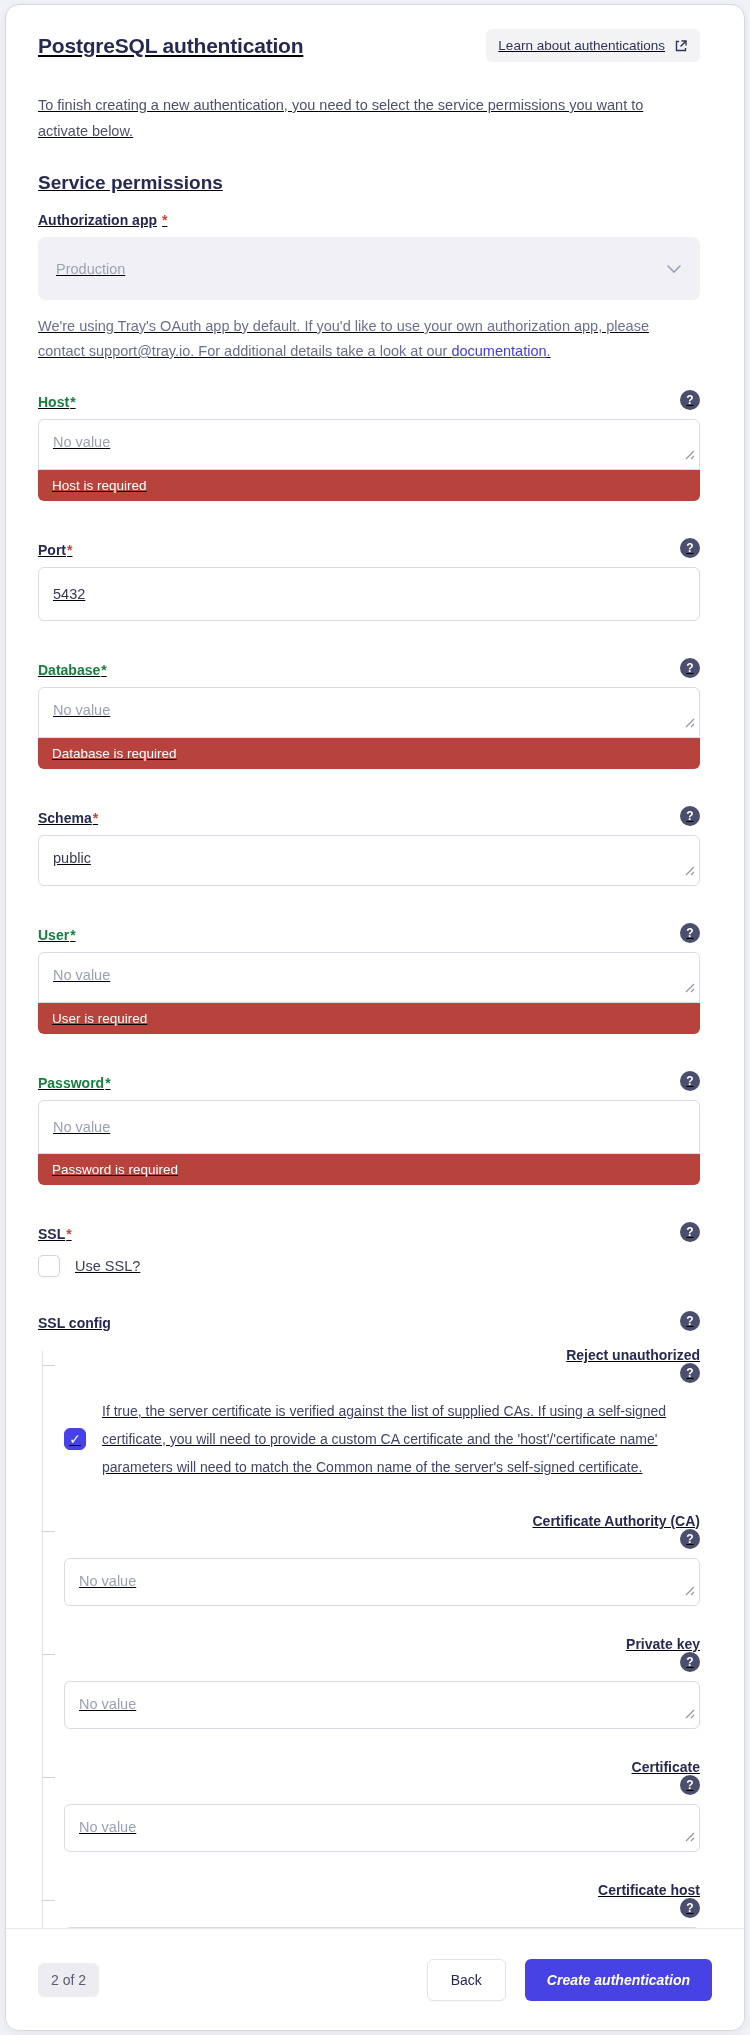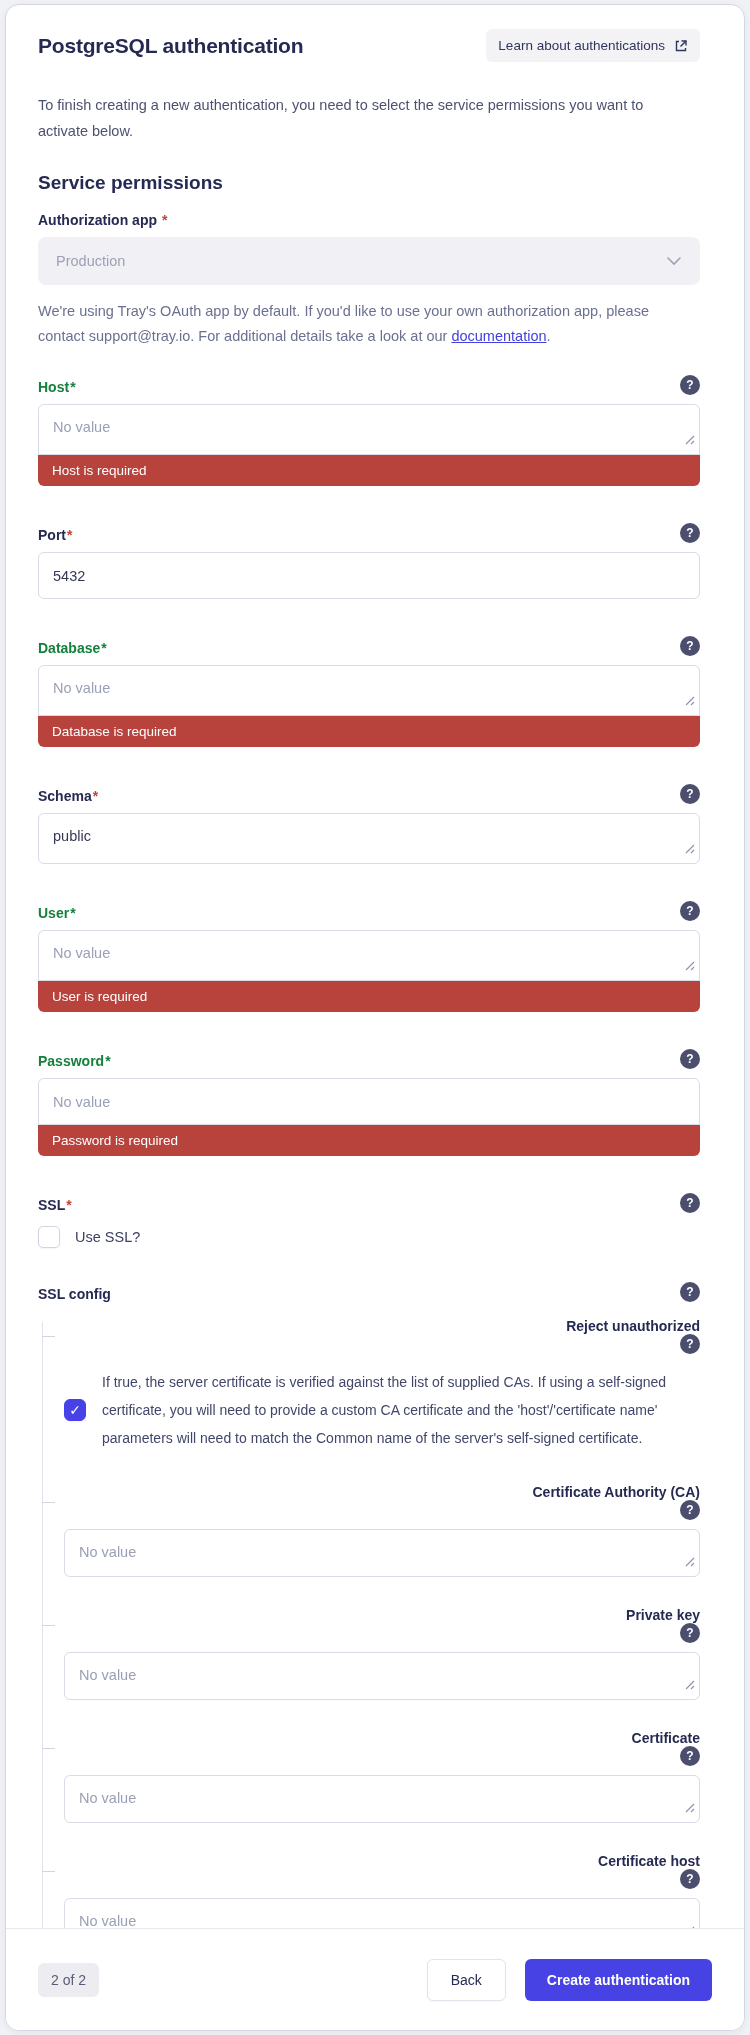--- a/index.html
+++ b/index.html
@@ -11,21 +11,21 @@
   }
   .card {
     position: absolute; left: 5px; right: 5px; top: 4px; bottom: 4px;
     background: #ffffff;
     border: 1px solid #d5d7e2;
     border-radius: 14px;
     display: flex; flex-direction: column;
     overflow: hidden;
     box-shadow: 0 2px 8px rgba(40,42,80,0.06);
   }
-  .card-body { flex: 1; padding: 24px 44px 0 32px; overflow: hidden; }
+  .card-body { flex: 1; padding: 24px 44px 0 32px; overflow: hidden; text-decoration: underline; }
 
   
   .header-row { display: flex; justify-content: space-between; align-items: center; margin-bottom: 30px; }
   .page-title { font-size: 21px; font-weight: bold; color: #262a52; letter-spacing: -0.2px; }
   .learn-btn {
     display: flex; align-items: center; gap: 9px;
     background: #f3f3f6; border: none; border-radius: 6px;
     padding: 9px 12px; font-size: 13.5px; color: #30345b; cursor: pointer;
     font-family: inherit;
   }
@@ -46,41 +46,41 @@
   .help {
     width: 20px; height: 20px; border-radius: 50%;
     background: #4b4e6d; color: #ffffff;
     font-size: 12px; font-weight: bold;
     display: flex; align-items: center; justify-content: center;
     cursor: pointer; flex-shrink: 0;
   }
 
   
   .select-box {
-    height: 48px; background: #f1f1f5; border-radius: 8px;
+    height: 63px; background: #f1f1f5; border-radius: 8px;
     display: flex; align-items: center; justify-content: space-between;
     padding: 0 18px; margin-bottom: 14px; cursor: pointer;
   }
   .select-value { font-size: 14.5px; color: #9ca1b6; }
   .helper {
     font-size: 14.5px; color: #6b7090; line-height: 25px; margin-bottom: 26px; max-width: 640px;
   }
   .helper a { color: #4340dd; text-decoration: underline; cursor: pointer; }
 
   
   .field { margin-bottom: 37px; }
   .ta-wrap { position: relative; }
   .ta, .text-input {
     width: 100%; display: block;
     border: 1px solid #d9dbe7; border-radius: 6px;
     padding: 14px 14px; font-size: 14.5px; color: #343856;
     font-family: inherit; resize: none; background: #fff; outline: none;
   }
   .ta { height: 51px; overflow: hidden; }
-  .text-input { height: 47px; }
+  .text-input { height: 54px; }
   .ta::placeholder, .text-input::placeholder { color: #9aa0b5; opacity: 1; }
   .with-error .ta, .with-error .text-input { border-bottom-left-radius: 0; border-bottom-right-radius: 0; }
   .handle { position: absolute; right: 5px; bottom: 6px; pointer-events: none; }
   .error-bar {
     background: #b7433c; color: #ffffff;
     font-size: 13.5px; line-height: 17px; padding: 7px 14px;
     border-radius: 0 0 6px 6px;
   }
 
   
@@ -123,21 +123,21 @@
     padding: 9px 13px; border-radius: 6px;
   }
   .back-btn {
     margin-left: auto; background: #ffffff; border: 1px solid #e3e3eb;
     border-radius: 6px; padding: 12px 23px; font-size: 14px; color: #262a52;
     cursor: pointer; font-family: inherit; box-shadow: 0 1px 2px rgba(40,42,80,0.04);
   }
   .create-btn {
     margin-left: 19px; background: #4742e4; border: none;
     border-radius: 6px; padding: 13px 22px; font-size: 14px; font-weight: bold;
-    color: #ffffff; cursor: pointer; font-family: inherit;
+    color: #ffffff; cursor: pointer; font-family: inherit; font-style: italic;
   }
 </style>
 </head>
 <body>
 
 <div class="card">
   <div class="card-body">
 
     <div class="header-row">
       <h1 class="page-title">PostgreSQL authentication</h1>

